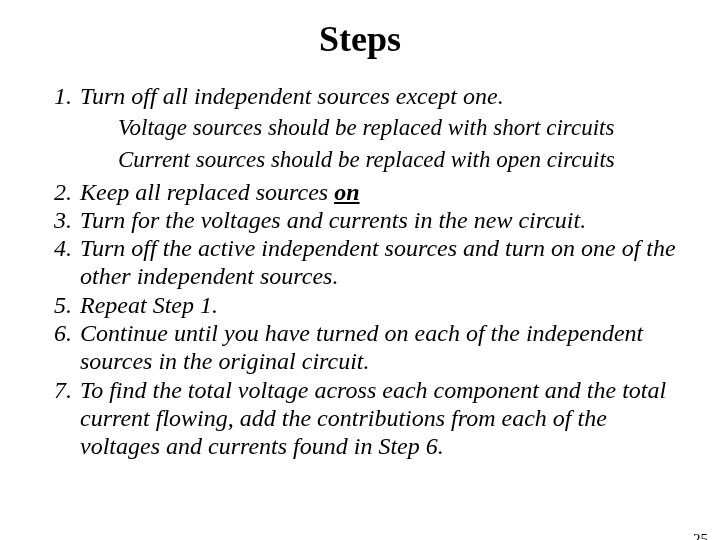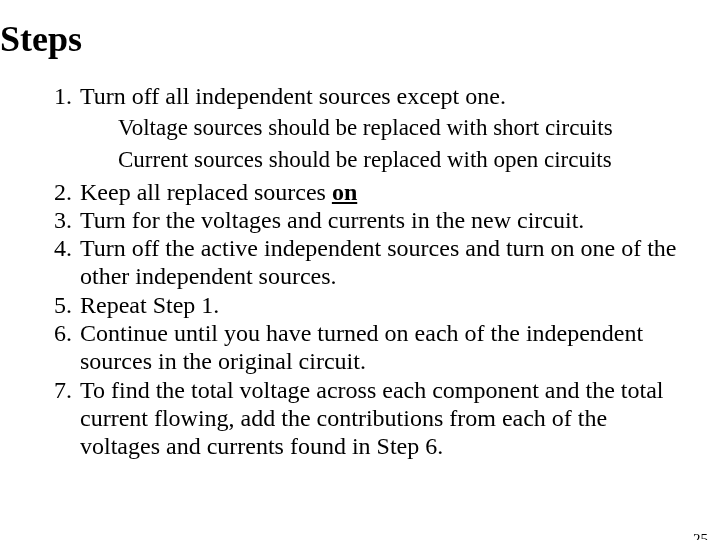--- a/index.html
+++ b/index.html
@@ -13,28 +13,29 @@
     overflow: hidden;
     position: relative;
   }
   .slide {
     width: 720px;
     height: 540px;
     position: relative;
     box-sizing: border-box;
   }
   .title {
-    text-align: left;
+    text-align: center;
     font-weight: bold;
     font-size: 36px;
     margin-top: 18px;
     margin-bottom: 22px;
   }
   .content {
     padding: 0 40px 0 28px;
+    font-style: italic;
   }
   ol.steps {
     list-style: decimal;
     margin: 0;
     padding-left: 50px;
     font-size: 24px;
     line-height: 1.18;
   }
   ol.steps > li {
     margin: 0 0 0 0;

